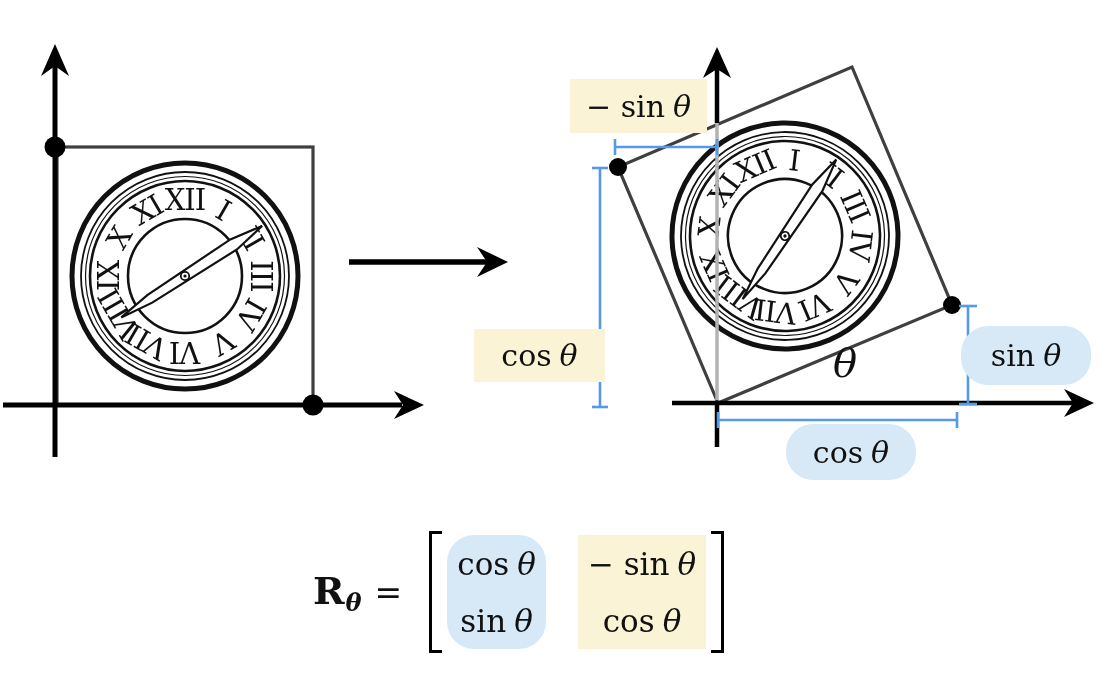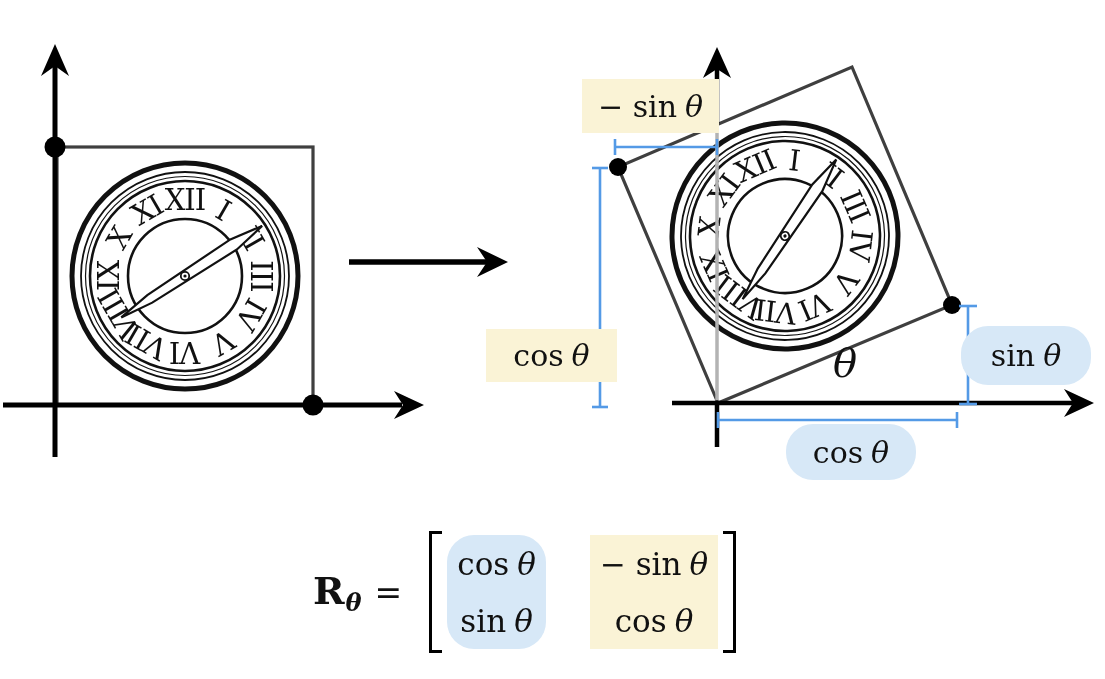--- a/index.html
+++ b/index.html
@@ -22,21 +22,21 @@
   .axis45{stroke-width:4.5;}
   .grayaxis{stroke:#b3b3b3;stroke-width:3.5;fill:none;}
   .sq{fill:none;stroke:#3f3f3f;stroke-width:3.2;stroke-linejoin:miter;}
   .dot{fill:#000;stroke:none;}
   .ah{fill:#000;stroke:none;}
   .meas{stroke:#549ae6;stroke-width:2.6;fill:none;stroke-linecap:butt;}
 
   
   .lbl{position:absolute;display:flex;align-items:center;justify-content:center;
        font-size:30px;white-space:nowrap;}
-  .bg-y{background:#faf3d6;margin-left:12px;}
+  .bg-y{background:#faf3d6;}
   .bg-b{background:#d7e8f7;border-radius:27px;}
   .it{font-style:italic;margin-left:8px;}
   .rm{font-style:normal;}
   .theta-free{position:absolute;font-size:40px;font-style:italic;}
 
   
   .formula{position:absolute;left:313px;top:531px;display:flex;align-items:center;height:122px;}
   .flhs{font-weight:bold;font-size:38px;}
   .fsub{font-weight:bold;font-style:italic;font-size:24px;vertical-align:-7px;margin-left:1px;}
   .feq{font-size:33px;margin-left:13px;margin-right:27px;}

